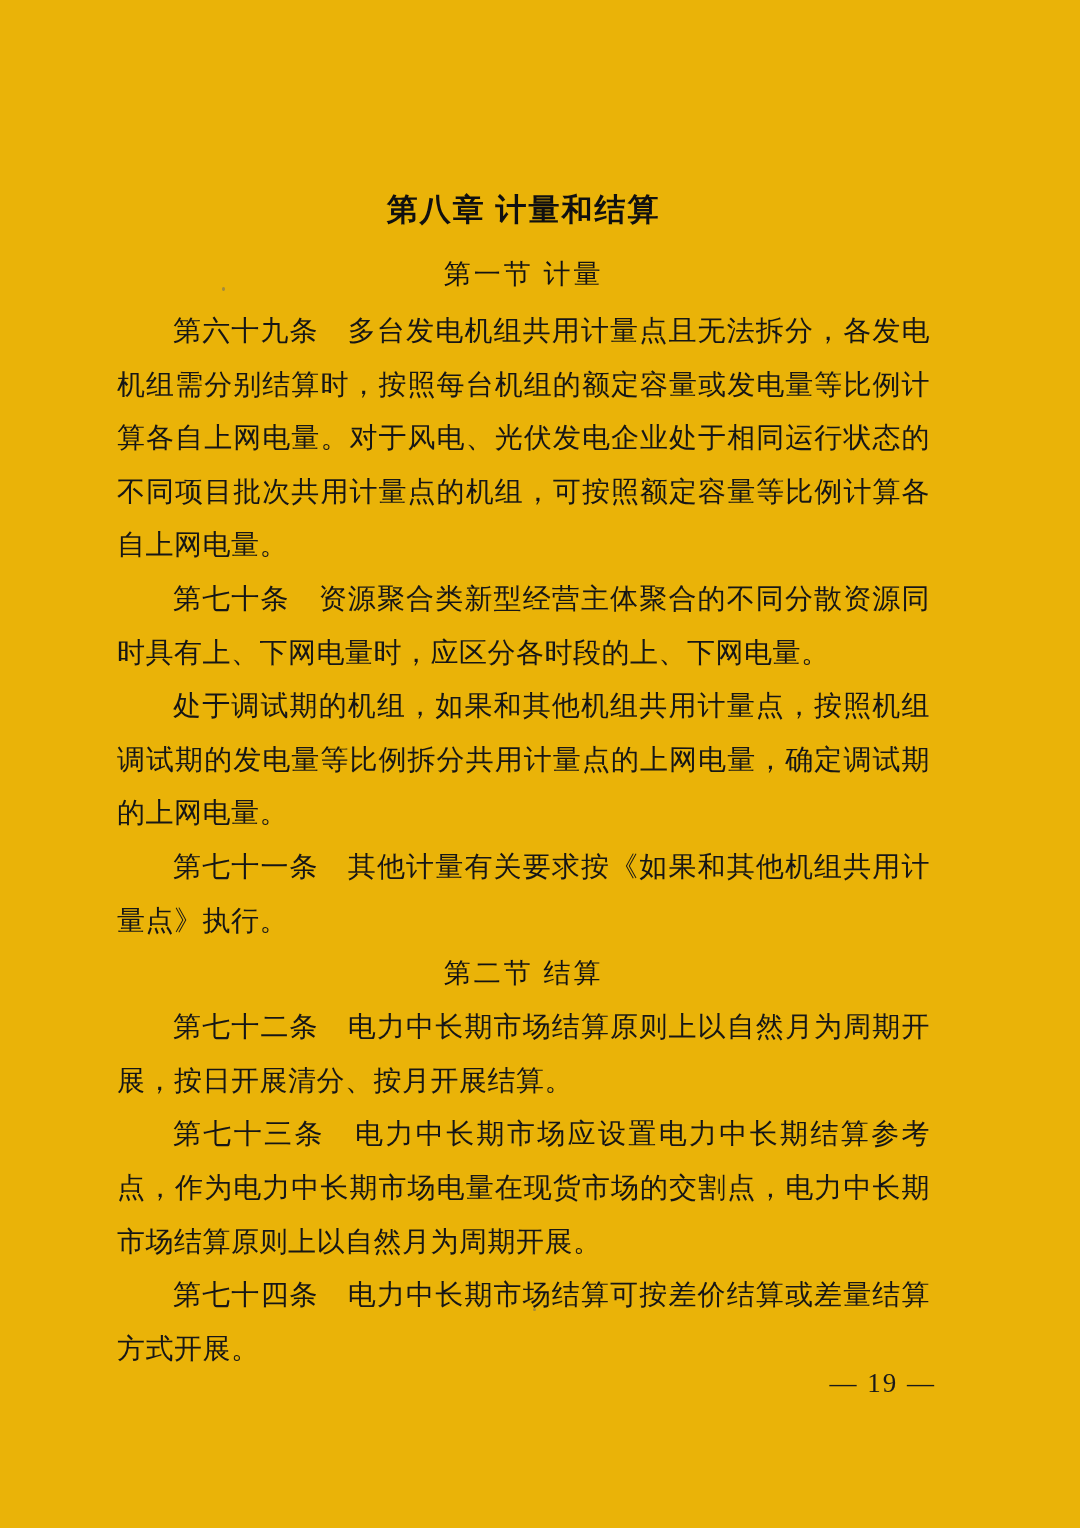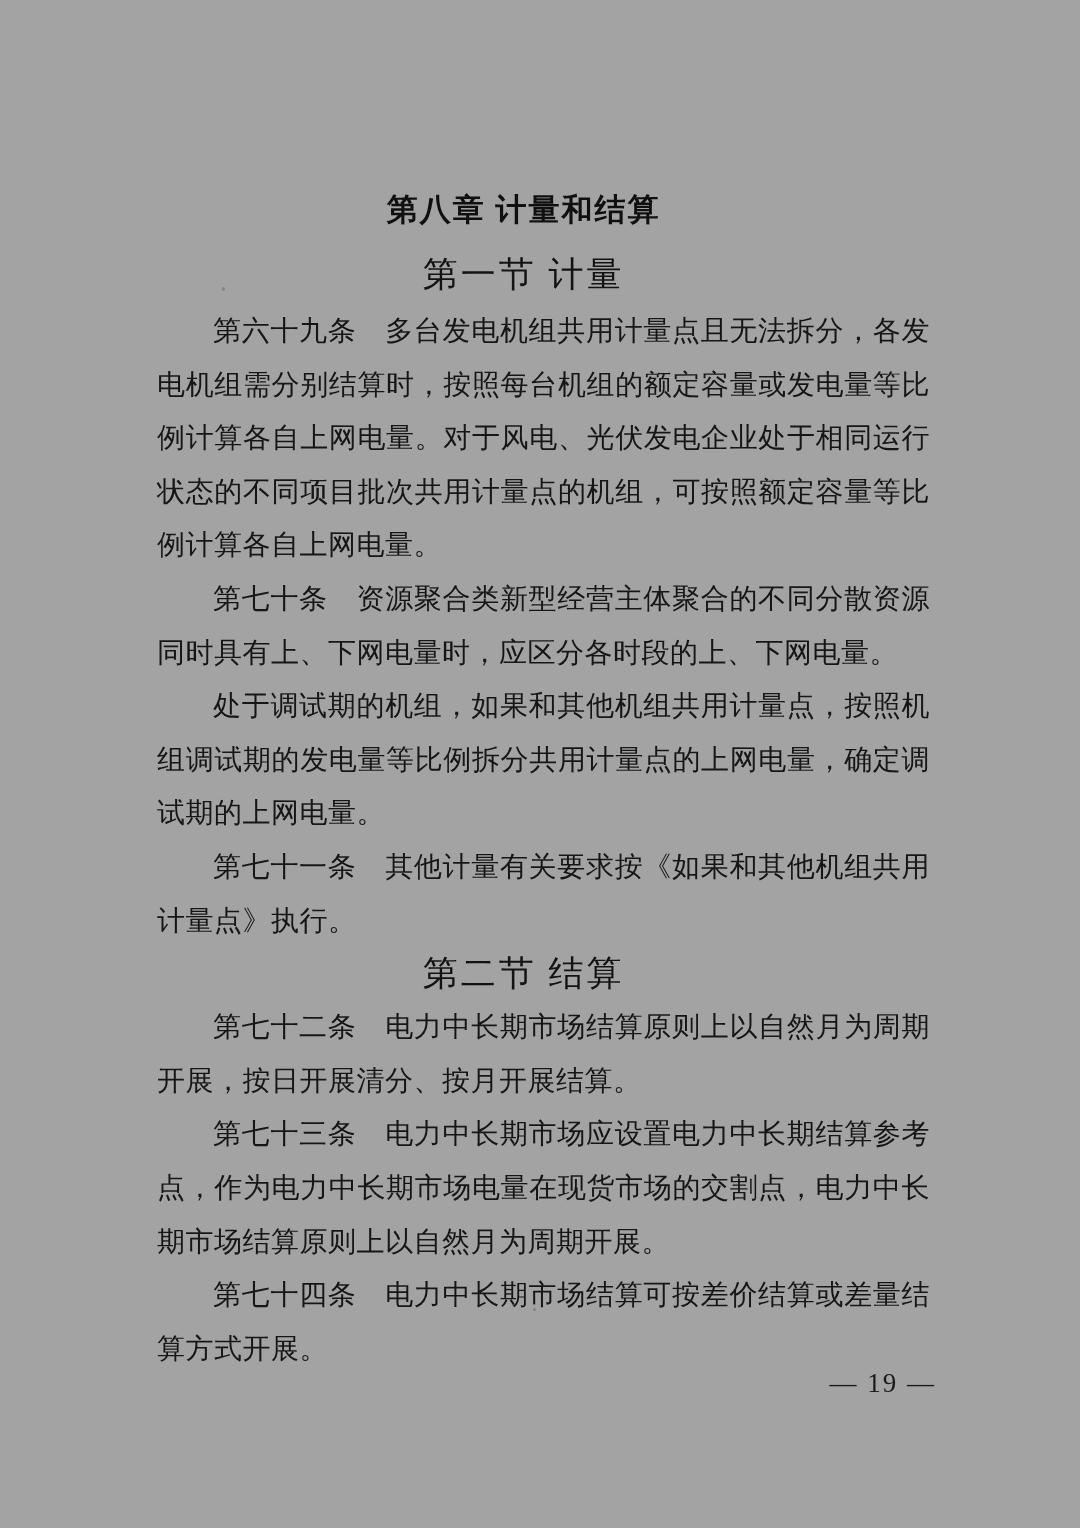--- a/index.html
+++ b/index.html
@@ -4,59 +4,58 @@
 <style>
   * { margin: 0; padding: 0; box-sizing: border-box; }
   html, body {
     background: #ffffff;
     font-family: "Liberation Serif", "DejaVu Serif", serif;
   }
   .page {
     position: relative;
     width: 1080px;
     height: 1528px;
-    background: #a3a3a3;
+    background: #eab308;
     color: #151515;
     overflow: hidden;
   }
   .content {
     position: absolute;
     left: 117px;
     top: 190px;
     width: 813px;
   }
   .chapter-title {
     text-align: center;
     font-size: 31px;
     font-weight: bold;
     letter-spacing: 2px;
     line-height: 40px;
     margin-bottom: 18px;
     color: #101010;
   }
   .section-title {
     text-align: center;
-    font-size: 35px;
+    font-size: 27px;
     font-weight: normal;
     letter-spacing: 3px;
     line-height: 53px;
     color: #131313;
   }
   .section-title.first {
     margin-bottom: 3px;
   }
   .body-text p {
     font-size: 28px;
     line-height: 53.6px;
     text-align: justify;
     text-justify: inter-ideograph;
     text-indent: 2em;
     letter-spacing: 0.5px;
     color: #161616;
-    margin-left: 40px;
   }
   .page-number {
     position: absolute;
     right: 144px;
     top: 1368px;
     font-size: 27px;
     letter-spacing: 2px;
     color: #1a1a1a;
   }
   .scan-speck {

